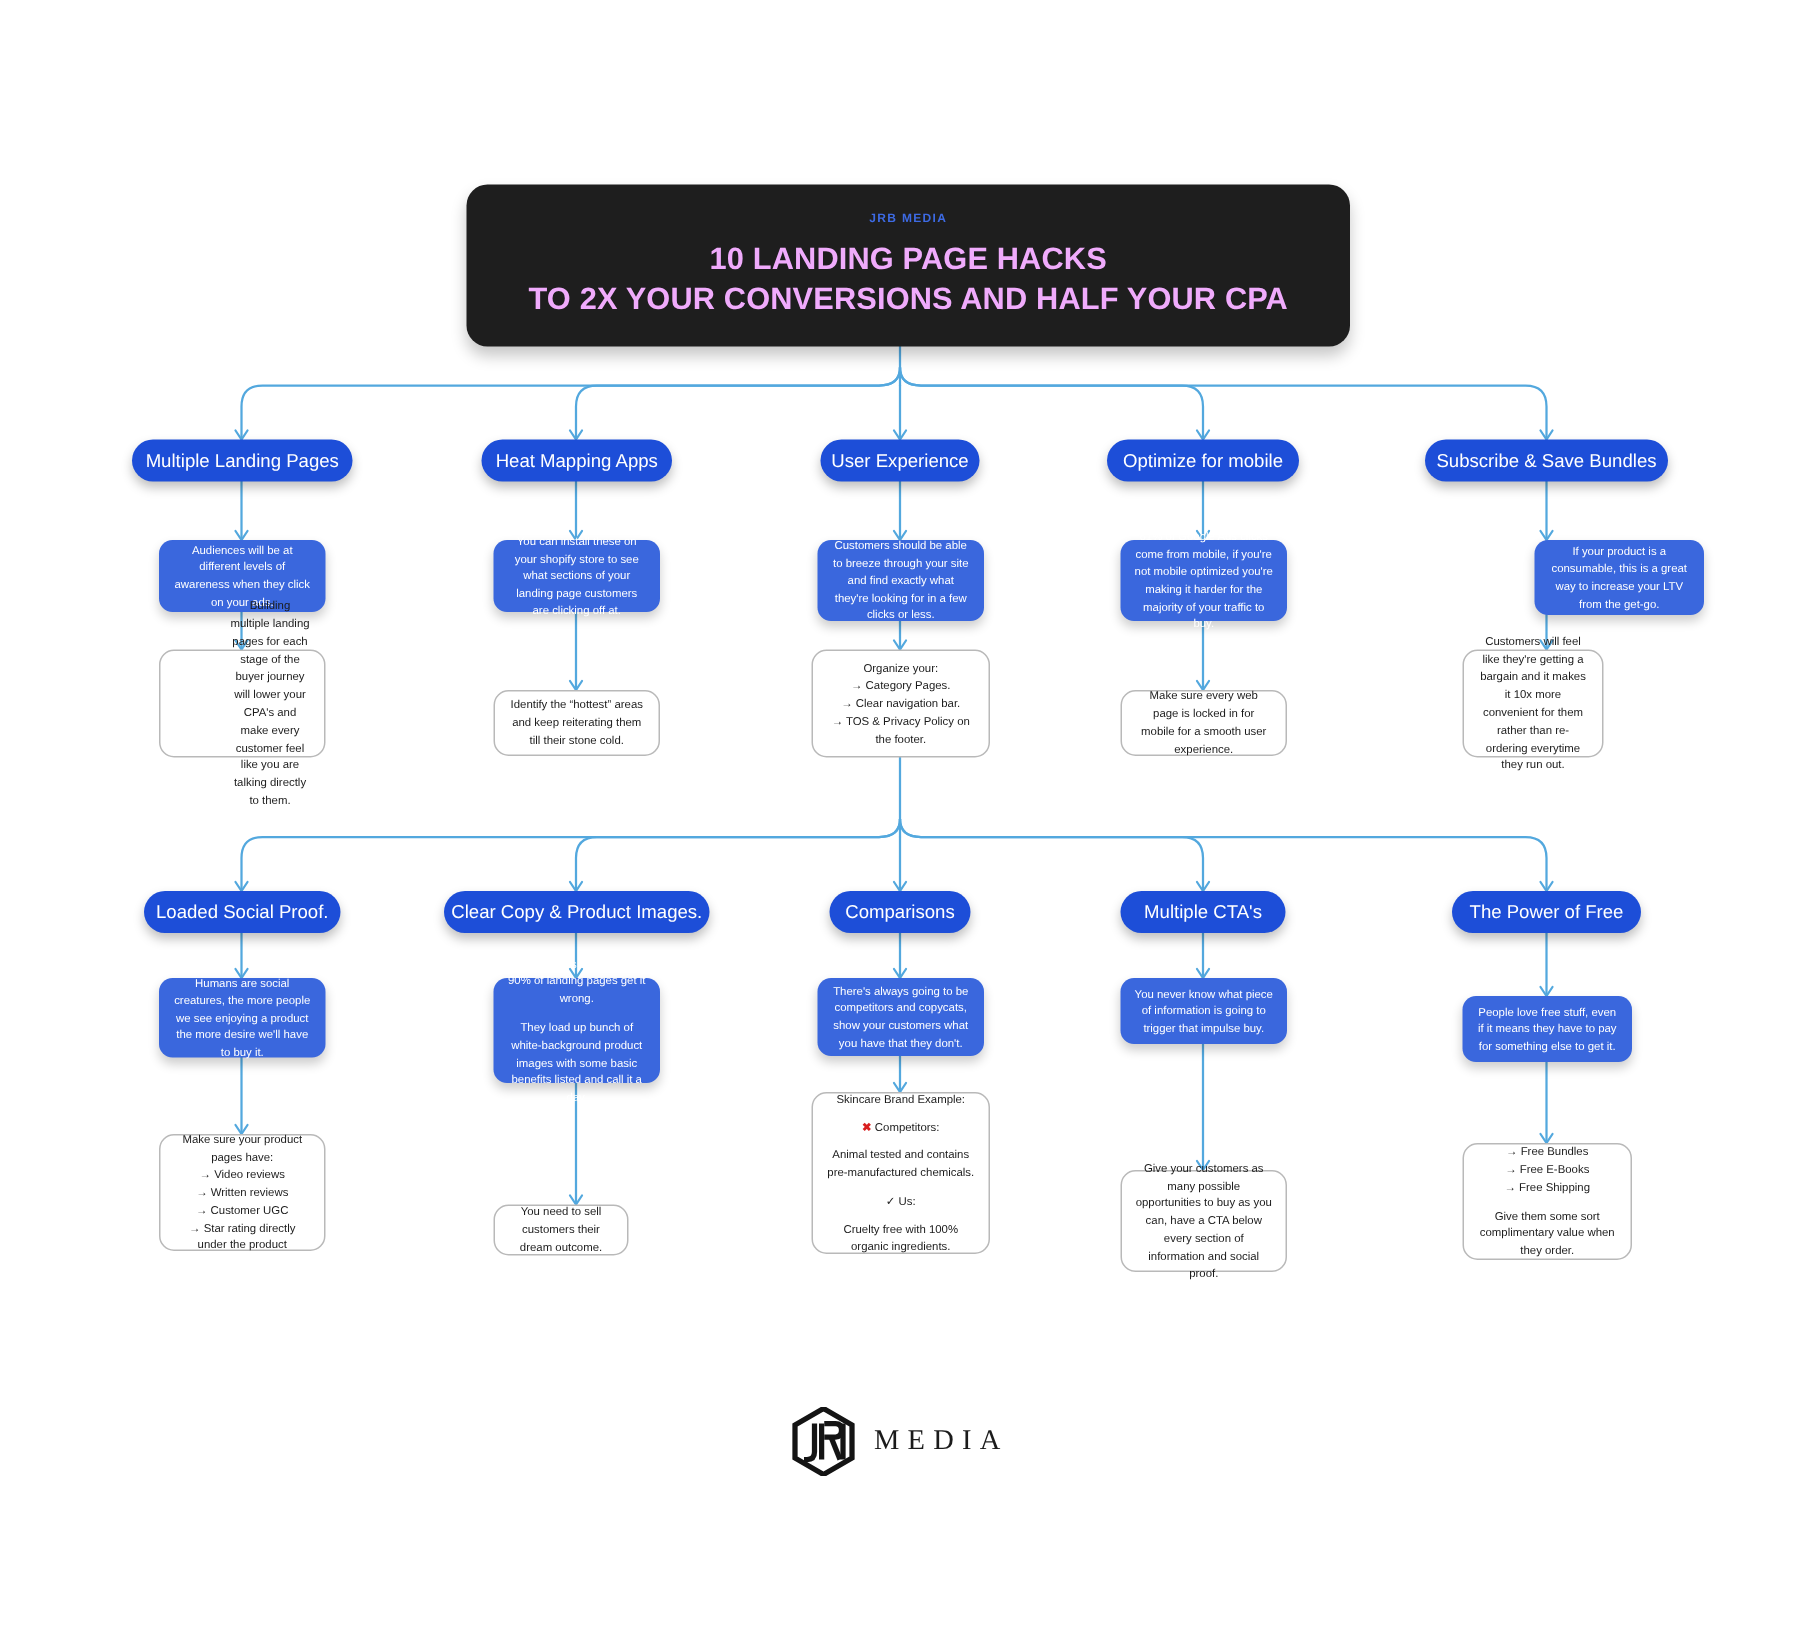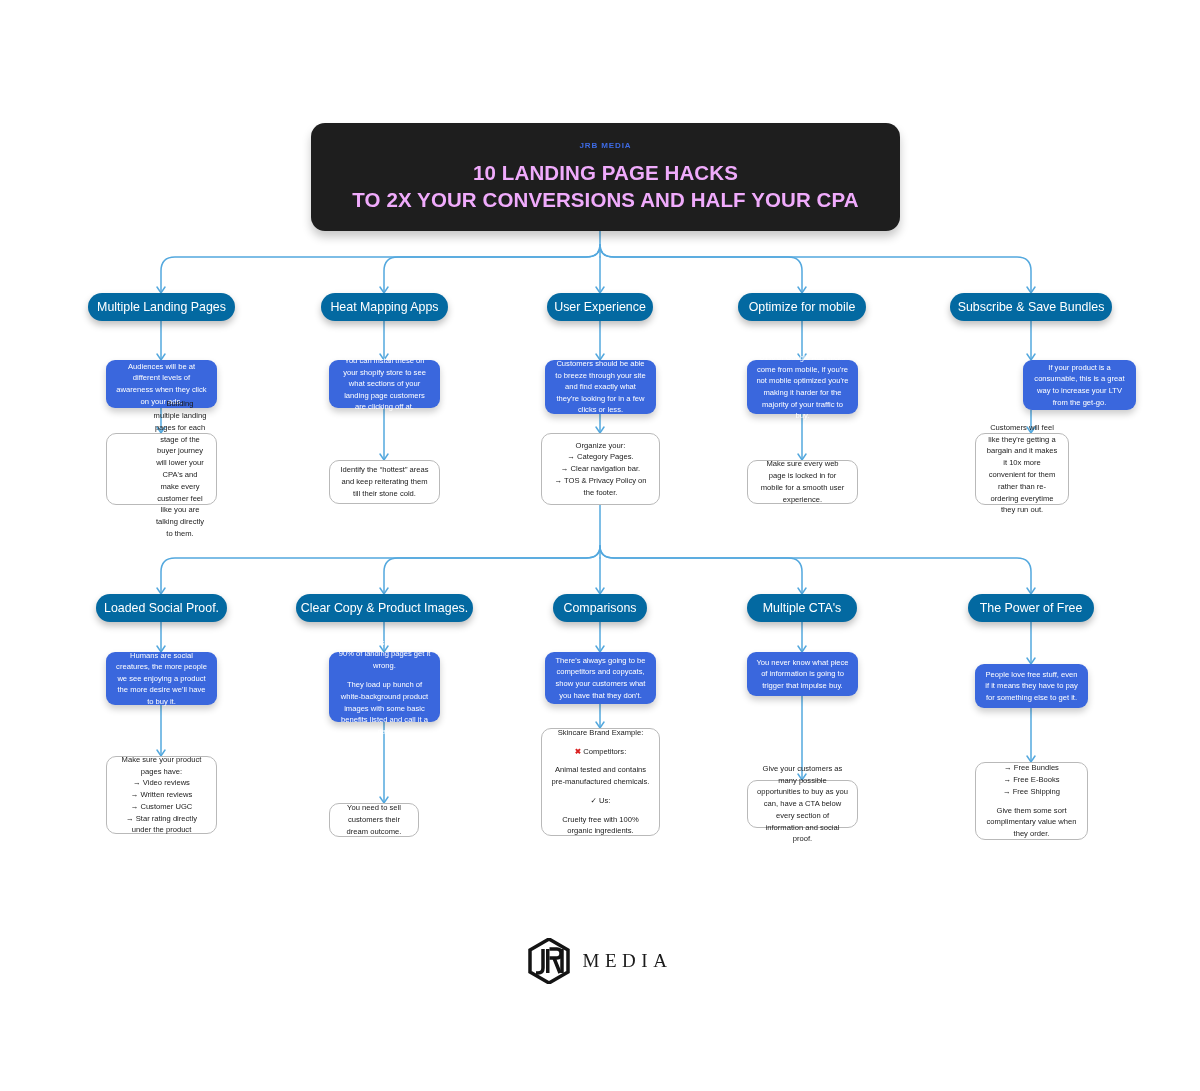--- a/index.html
+++ b/index.html
@@ -45,21 +45,21 @@
     font-weight: bold;
     text-align: center;
     line-height: 1.32;
     letter-spacing: 0.1px;
   }
 
   
   .pill {
     position: absolute;
     height: 28px;
-    background: #0369a1;
+    background: #1d4ed8;
     border-radius: 14px;
     box-shadow: 0 4px 7px rgba(0,0,0,0.25);
     color: #ffffff;
     font-size: 12.4px;
     display: flex; align-items: center; justify-content: center;
     padding: 0 14px;
     white-space: nowrap;
     z-index: 4;
   }
 
@@ -304,21 +304,21 @@
     <p>
       <span class="mark-v">✓</span>
       <span>Us:</span>
     </p>
     <p>Cruelty free with 100% organic ingredients.</p>
   </div>
 
   <div class="bluecard" style="left:747px; top:652px; width:111px; height:44px;">
     <p>You never know what piece of information is going to trigger that impulse buy.</p>
   </div>
-  <div class="whitecard" style="left:747px; top:780px; width:111px; height:48px;">
+  <div class="whitecard" style="left:747px; top:780px; width:111px; height:68px;">
     <p>Give your customers as many possible opportunities to buy as you can, have a CTA below every section of information and social proof.</p>
   </div>
 
   <div class="bluecard" style="left:975px; top:664px; width:113px; height:44px;">
     <p>People love free stuff, even if it means they have to pay for something else to get it.</p>
   </div>
   <div class="whitecard" style="left:975px; top:762px; width:113px; height:78px;">
     <p class="list">
       <span>→  Free Bundles</span><br>
       <span>→  Free E-Books</span><br>

